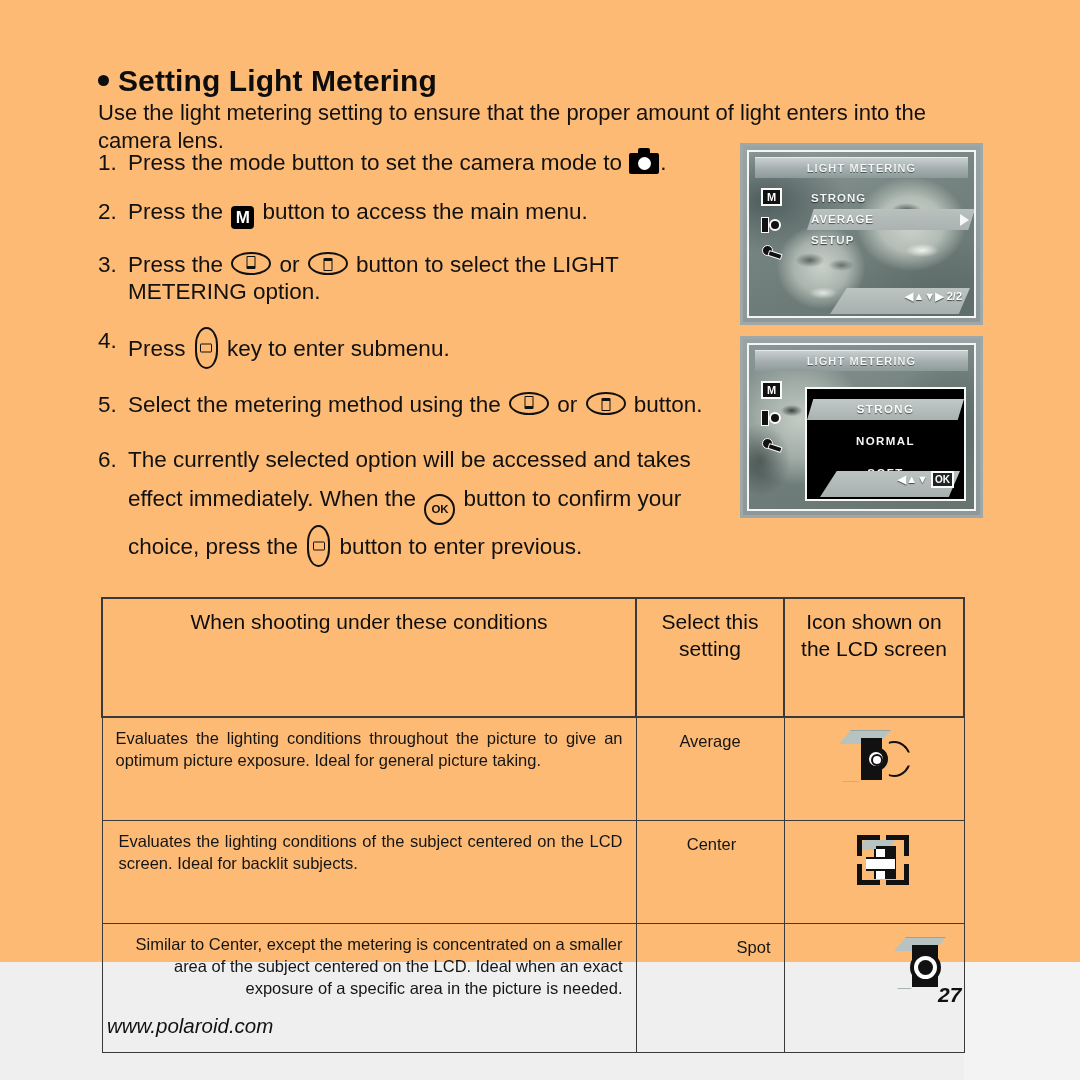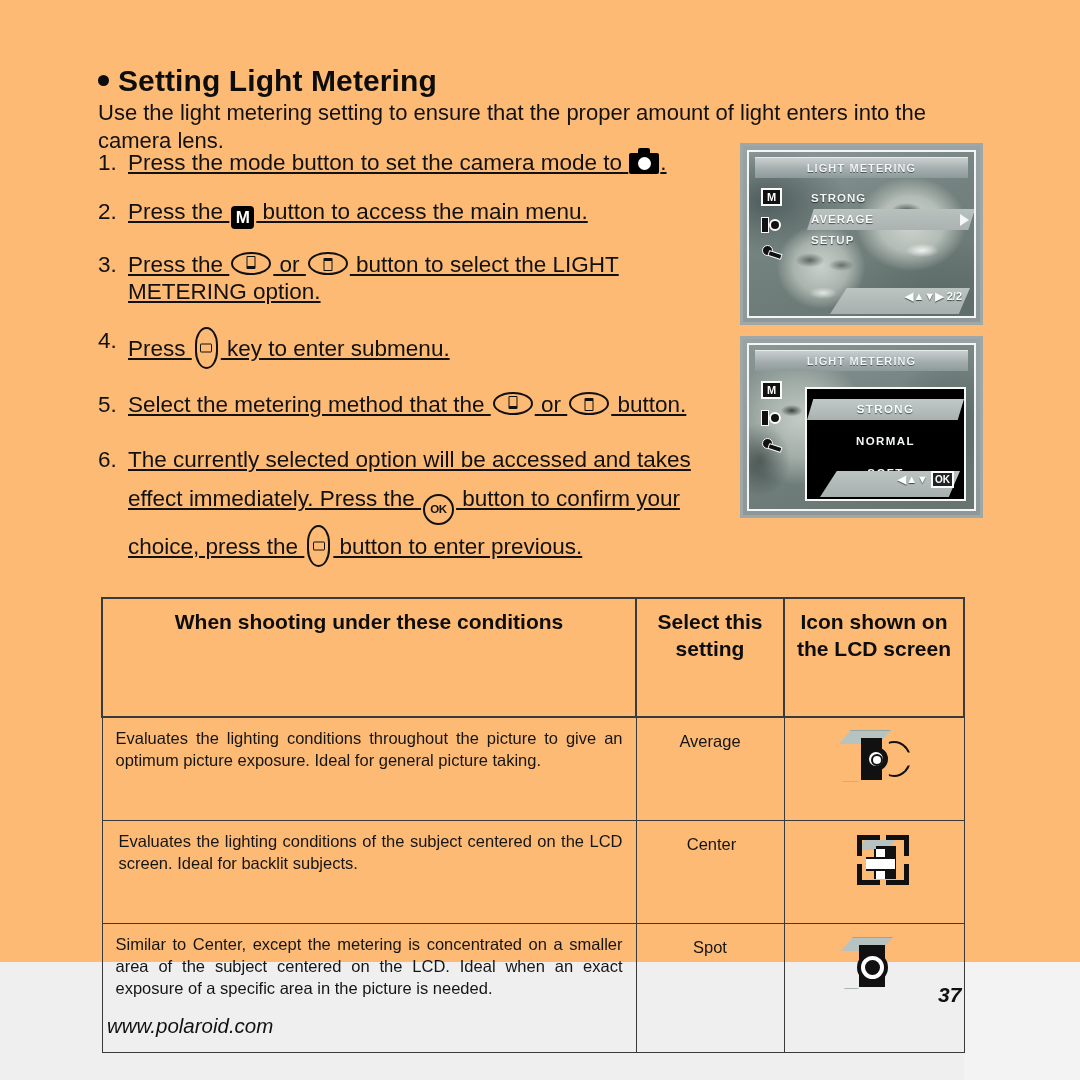--- a/index.html
+++ b/index.html
@@ -83,21 +83,21 @@
   .step {
     display: flex;
     align-items: flex-start;
     margin-bottom: 22px;
   }
   .step-num {
     flex: 0 0 auto;
     width: 30px;
     white-space: nowrap;
   }
-  .step-body { flex: 1 1 auto; text-decoration: underline; }
+  .step-body { flex: 1 1 auto; }
   .step-6 { line-height: 39px; }
   .step-3 .step-body, .step-5 .step-body { line-height: 27px; }
 
   
   .gl {
     display: inline-block;
     vertical-align: -3px;
   }
   
   .ic-camera {
@@ -452,42 +452,42 @@
   }
   #tbl td, #tbl th {
     border: 1.6px solid #3a3a3a;
     vertical-align: top;
     padding: 0;
   }
   #tbl thead th {
     border-width: 2.4px;
     text-align: center;
     font-size: 21px;
-    font-weight: bold;
+    font-weight: normal;
     color: #0d0d0d;
     padding: 9px 6px 12px;
     line-height: 27px;
     vertical-align: top;
   }
   #tbl thead th.c1 { height: 96px; }
   #tbl tbody td {
     font-size: 16.5px;
     line-height: 22px;
     color: #151515;
     padding: 9px 13px 10px;
   }
   #tbl tbody td.desc { text-align: justify; }
   #tbl tbody td.setting { text-align: center; padding-top: 12px; }
   #tbl tbody td.icon { text-align: center; padding: 8px 0 10px; }
   .col1 { width: 534px; }
   .col2 { width: 148px; }
   .col3 { width: 180px; }
   #tbl tbody tr.r1 td { height: 80px; }
   #tbl tbody tr.r2 td { height: 80px; padding-left: 16px; }
-  #tbl tbody tr.r3 td { height: 106px; }
+  #tbl tbody tr.r3 td { height: 106px; text-align: right; }
 
   
   .mi {
     position: relative;
     display: inline-block;
     width: 74px;
     height: 62px;
   }
   
   .mi-average .box-top {
@@ -681,26 +681,26 @@
       <div class="step-body"><span>Press the </span><span class="gl ic-oval ic-oval-up"><span class="bar"></span></span><span> or </span><span class="gl ic-oval ic-oval-dn"><span class="bar"></span></span><span> button to select the LIGHT METERING option.</span></div>
     </div>
 
     <div class="step step-4">
       <div class="step-num">4.</div>
       <div class="step-body"><span>Press </span><span class="gl ic-key"><span class="bar"></span></span><span> key to enter submenu.</span></div>
     </div>
 
     <div class="step step-5">
       <div class="step-num">5.</div>
-      <div class="step-body"><span>Select the metering method that the </span><span class="gl ic-oval ic-oval-up"><span class="bar"></span></span><span> or </span><span class="gl ic-oval ic-oval-dn"><span class="bar"></span></span><span> button.</span></div>
+      <div class="step-body"><span>Select the metering method using the </span><span class="gl ic-oval ic-oval-up"><span class="bar"></span></span><span> or </span><span class="gl ic-oval ic-oval-dn"><span class="bar"></span></span><span> button.</span></div>
     </div>
 
     <div class="step step-6">
       <div class="step-num">6.</div>
-      <div class="step-body"><span>The currently selected option will be accessed and takes effect immediately. Press the </span><span class="gl ic-ok">OK</span><span> button to confirm your choice, press the </span><span class="gl ic-key"><span class="bar"></span></span><span> button to enter previous.</span></div>
+      <div class="step-body"><span>The currently selected option will be accessed and takes effect immediately. When the </span><span class="gl ic-ok">OK</span><span> button to confirm your choice, press the </span><span class="gl ic-key"><span class="bar"></span></span><span> button to enter previous.</span></div>
     </div>
 
   </div>
 
   <div class="lcd" id="lcd1">
     <div class="lcd-inner">
       <div class="photo"></div>
 
       <div class="lcd-title">LIGHT METERING</div>
 
@@ -811,15 +811,15 @@
             <span class="box-edge"></span>
             <span class="ring"></span>
             <span class="core"></span>
           </span>
         </td>
       </tr>
     </tbody>
   </table>
 
   <div id="footer-url">www.polaroid.com</div>
-  <div id="footer-page">37</div>
+  <div id="footer-page">27</div>
 
 </div>
 
 </body></html>

